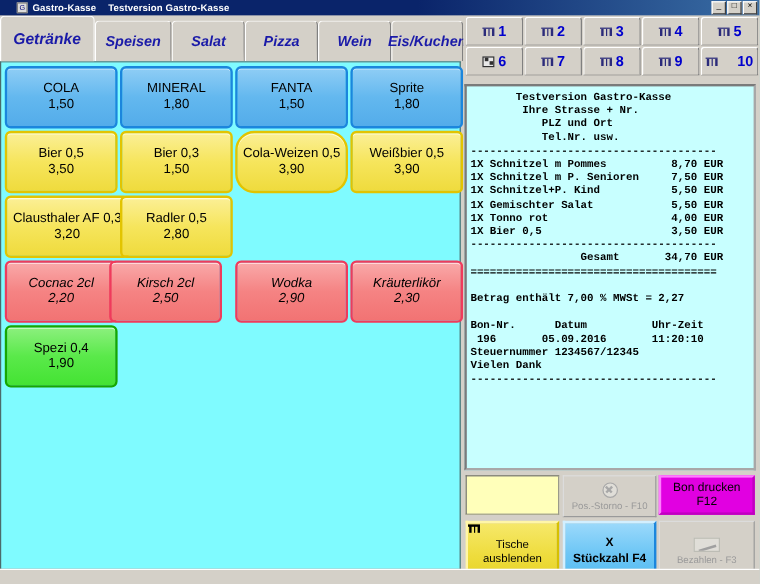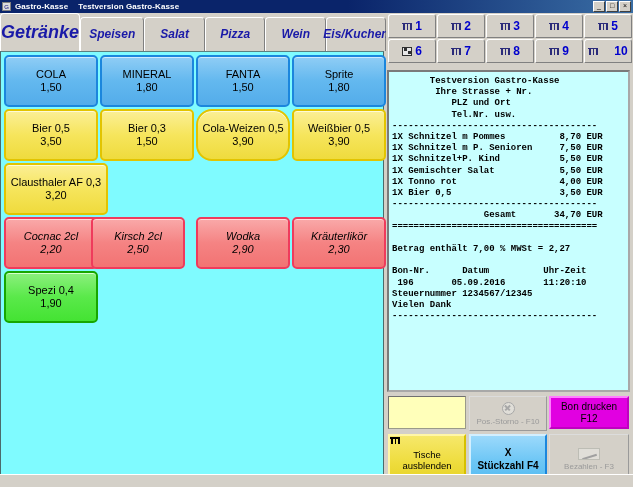--- a/index.html
+++ b/index.html
@@ -13,21 +13,21 @@
     position: relative;
     width: 633px; height: 487px;
     background: #d4d0c8;
   }
 
   
   #titlebar {
     position: absolute; left: 0; top: 0; width: 633px; height: 13px;
     background: linear-gradient(to right, #0a246a 0%, #0a246a 55%, #3a6ea5 100%);
     display: flex; align-items: center;
-    padding-left: 2px;
+    padding-left: 14px;
   }
   #titlebar .tb-icon {
     width: 9px; height: 9px; background: #dcdcdc;
     border: 1px solid #808080;
     display: flex; align-items: center; justify-content: center;
     font-size: 6px; color: #00007b; line-height: 1;
     margin-right: 4px; flex: none;
   }
   #titlebar .tb-text {
     color: #ffffff; font-size: 8px; font-weight: bold;
@@ -73,21 +73,21 @@
     font-size: 12px; font-style: italic; font-weight: bold;
     color: #1a1aa8;
     text-align: center;
     line-height: 11px;
     padding: 0 2px;
     cursor: pointer;
     position: relative;
   }
   .tab.active {
     height: 38px;
-    font-size: 18px;
+    font-size: 13px;
     background: #d4d0c8;
     border-color: #ffffff;
     z-index: 3;
   }
   #tab-0 { width: 80px; }
   #tab-1 { width: 66px; }
   #tab-2 { width: 62px; }
   #tab-3 { width: 62px; }
   #tab-4 { width: 62px; }
   #tab-5 { width: 60px; }
@@ -344,20 +344,24 @@
           <span class="prod-price">3,90</span>
         </div>
         <div class="prod-btn prod-yellow" style="left: 291px; top: 57px; width: 94px; height: 52px;">
           <span class="prod-name">Weißbier 0,5</span>
           <span class="prod-price">3,90</span>
         </div>
         <div class="prod-btn prod-yellow" style="left: 3px; top: 111px; width: 104px; height: 52px;">
           <span class="prod-name">Clausthaler AF 0,3</span>
           <span class="prod-price">3,20</span>
         </div>
+        <div class="prod-btn prod-yellow" style="left: 99px; top: 111px; width: 94px; height: 52px;">
+          <span class="prod-name">Radler 0,5</span>
+          <span class="prod-price">2,80</span>
+        </div>
         <div class="prod-btn prod-red" style="left: 3px; top: 165px; width: 94px; height: 52px;">
           <span class="prod-name">Cocnac 2cl</span>
           <span class="prod-price">2,20</span>
         </div>
         <div class="prod-btn prod-red" style="left: 90px; top: 165px; width: 94px; height: 52px;">
           <span class="prod-name">Kirsch 2cl</span>
           <span class="prod-price">2,50</span>
         </div>
         <div class="prod-btn prod-red" style="left: 195px; top: 165px; width: 94px; height: 52px;">
           <span class="prod-name">Wodka</span>

